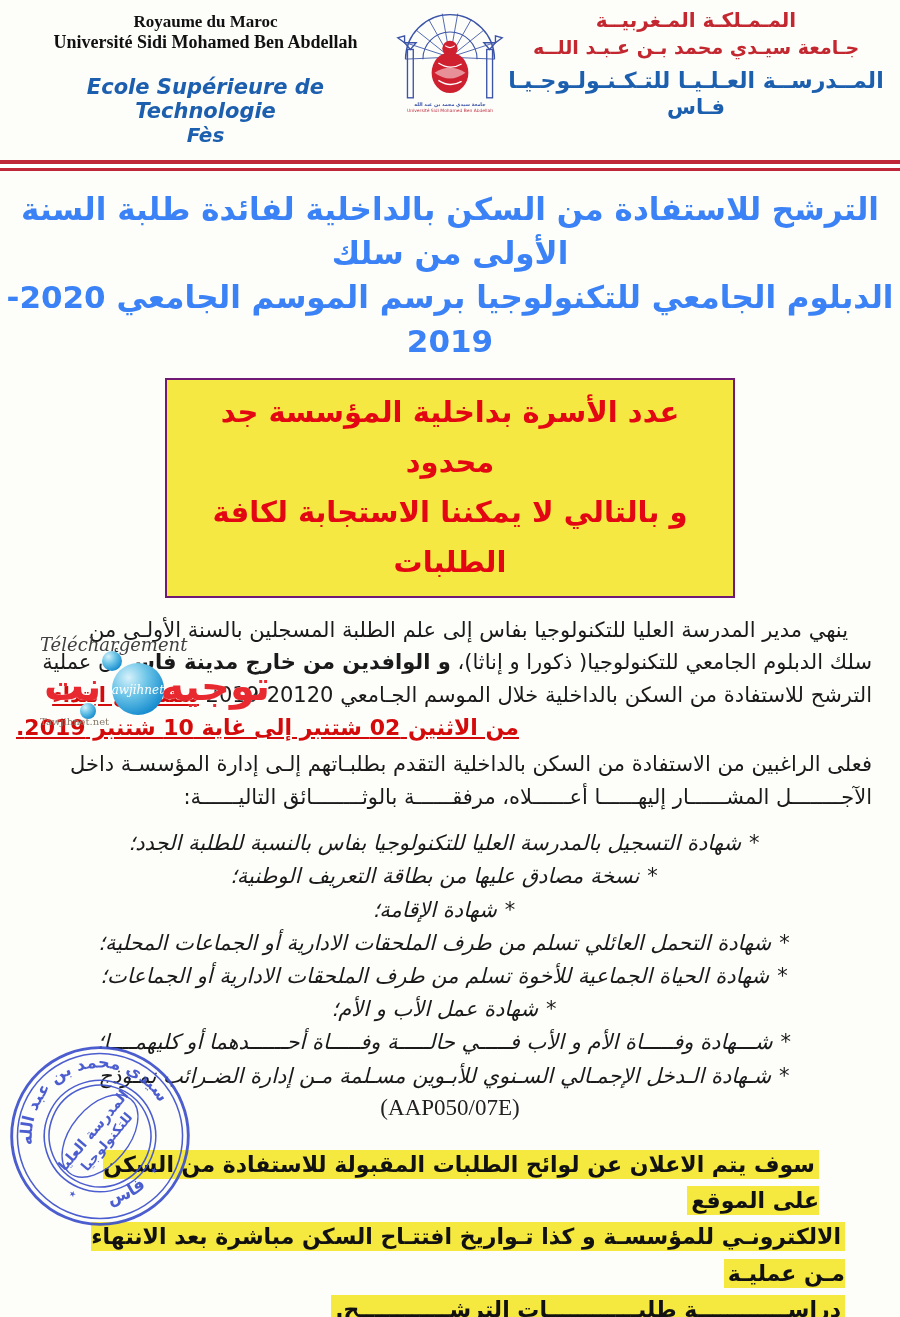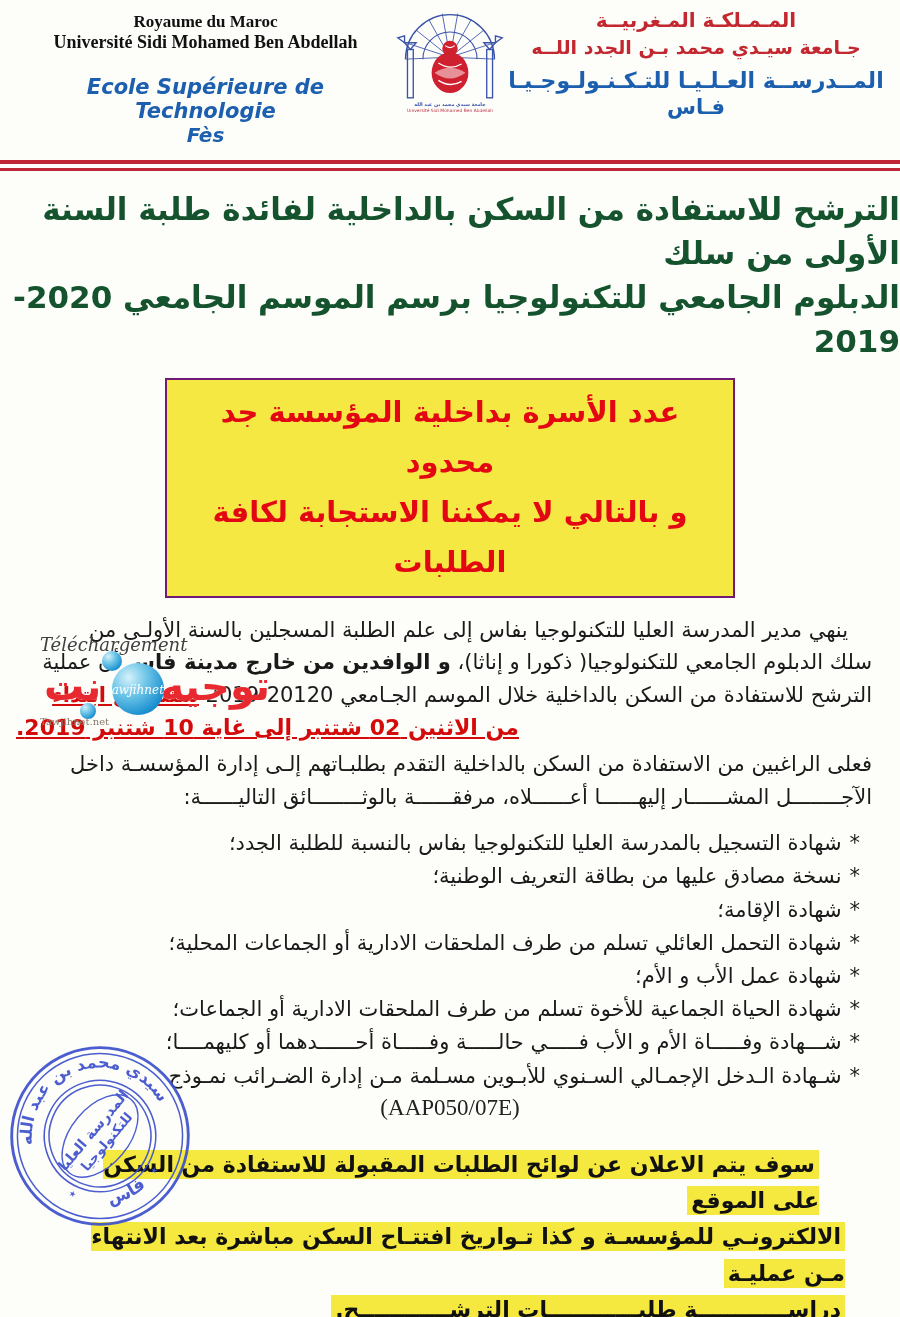--- a/index.html
+++ b/index.html
@@ -17,39 +17,39 @@
   .hdr-left .school  { margin-top:22px; font-style:italic; font-weight:bold; font-size:21px; color:#1c5fae; }
   .hdr-left .city    { font-style:italic; font-weight:bold; font-size:20px; color:#1c5fae; }
   .hdr-logo { position:absolute; left:392px; top:4px; width:116px; height:118px; }
   .hdr-right { position:absolute; right:14px; top:8px; width:380px; text-align:center; direction:rtl; }
   .hdr-right .kingdom { font-size:20px; font-weight:bold; color:#c3272f; letter-spacing:1px; }
   .hdr-right .univ    { font-size:19px; font-weight:bold; color:#c3272f; margin-top:4px; }
   .hdr-right .school  { font-size:22px; font-weight:bold; color:#1c5fae; margin-top:10px; }
   .hdr-right .city    { font-size:21px; font-weight:bold; color:#1c5fae; margin-top:2px; }
   .rule-double { height:11px; border-top:4px solid #bf2637; border-bottom:3px solid #bf2637; background:#fff; }
   
-  .doc-title { margin-top:16px; direction:rtl; color:#14532d;
+  .doc-title { margin-top:16px; text-align:center; direction:rtl; color:#3b82f6;
                font-weight:bold; font-size:31px; line-height:1.42; }
   
   .notice-box { width:570px; margin:15px auto 0; background:#f6e842; border:2px solid #701a75;
                 text-align:center; direction:rtl; color:#e30613; font-weight:bold;
                 font-size:29px; line-height:1.72; padding:8px 10px; }
   
   .para1 { margin-top:16px; padding:0 28px; direction:rtl; font-size:21px; line-height:1.55; }
   .para1 .ln { text-align:right; }
   .para1 .ln.first { padding-right:24px; }
   .b { font-weight:bold; }
   .red-u { color:#d40b0b; font-weight:bold; text-decoration:underline; }
   .red-line { padding:0 16px; direction:rtl; text-align:left; color:#d40b0b;
               font-weight:bold; font-size:22px; text-decoration:underline; line-height:1.5; }
   .para2 { margin-top:4px; padding:0 28px; direction:rtl; font-size:21px; line-height:1.55; }
   .para2 .ln { text-align:right; }
   
   .docs { margin-top:14px; padding:0 40px 0 28px; direction:rtl; font-size:21px; line-height:1.58; }
-  .docs .item { text-align:right; }
+  .docs .item { text-align:center;font-style:italic; }
   .docs .mark { display:inline-block; margin-left:8px; }
   .form-code { margin-top:2px; text-align:center; direction:ltr;
                font-family:"Liberation Serif", serif; font-size:23px; color:#222; }
   
   .hl-para { margin-top:26px; padding:0 55px 0 60px; direction:rtl; font-size:22px;
              font-weight:bold; line-height:1.65; color:#111; }
   .hl-para .ln { text-align:right; }
   .hl-para .ln.first { padding-right:26px; }
   .hl { background:#f5e83e; padding:2px 4px; }
   
@@ -118,21 +118,21 @@
         <path d="M48,60 q12,8 24,1" stroke="#fff" stroke-width="1.4" fill="none"></path>
         <path d="M48,78 q12,8 24,1" stroke="#fff" stroke-width="1.4" fill="none"></path>
         <path d="M55,42 q5,4 10,0" stroke="#fff" stroke-width="1.2" fill="none"></path>
       </g>
       <text x="60" y="104" text-anchor="middle" font-size="5" fill="#3b54a8" font-weight="bold">جامعة سيدي محمد بن عبد الله</text>
       <text x="60" y="111" text-anchor="middle" font-size="4.6" fill="#c03040">Université Sidi Mohamed Ben Abdellah</text>
     </svg>
 
     <div class="hdr-right">
       <div class="kingdom">المـمـلكـة المـغربيــة</div>
-      <div class="univ">جـامعة سيـدي محمد بـن الجدد اللــه</div>
+      <div class="univ">جـامعة سيـدي محمد بـن عـبـد اللــه</div>
       <div class="school">المــدرســة العـلـيـا للتـكـنـولـوجـيـا</div>
       <div class="city">فـاس</div>
     </div>
   </div>
 
   <div class="rule-double"></div>
 
   <div class="doc-title">
     <div>الترشح للاستفادة من السكن بالداخلية لفائدة طلبة السنة الأولى من سلك</div>
     <div>الدبلوم الجامعي للتكنولوجيا  برسم  الموسم الجامعي 2020-2019</div>
@@ -153,22 +153,22 @@
   <div class="para2">
     <div class="ln">فعلى الراغبين من الاستفادة من السكن بالداخلية التقدم بطلبـاتهم إلـى إدارة المؤسسـة داخل</div>
     <div class="ln">الآجــــــــل المشــــــار إليهــــــا أعــــــلاه، مرفقــــــة بالوثــــــــائق التاليــــــة:</div>
   </div>
 
   <div class="docs">
     <div class="item"><span class="mark">*</span><span>شهادة التسجيل بالمدرسة العليا للتكنولوجيا بفاس بالنسبة للطلبة الجدد؛</span></div>
     <div class="item"><span class="mark">*</span><span>نسخة مصادق عليها من بطاقة التعريف الوطنية؛</span></div>
     <div class="item"><span class="mark">*</span><span>شهادة الإقامة؛</span></div>
     <div class="item"><span class="mark">*</span><span>شهادة التحمل العائلي تسلم من طرف الملحقات الادارية أو الجماعات  المحلية؛</span></div>
+    <div class="item"><span class="mark">*</span><span>شهادة الحياة الجماعية للأخوة تسلم من طرف الملحقات الادارية أو الجماعات؛</span></div>
     <div class="item"><span class="mark">*</span><span>شهادة عمل الأب و الأم؛</span></div>
-    <div class="item"><span class="mark">*</span><span>شهادة الحياة الجماعية للأخوة تسلم من طرف الملحقات الادارية أو الجماعات؛</span></div>
     <div class="item"><span class="mark">*</span><span>شـــهادة وفـــــاة الأم و الأب فـــــي حالـــــة وفـــــاة أحــــــدهما أو كليهمــــا؛</span></div>
     <div class="item"><span class="mark">*</span><span>شـهادة الـدخل الإجمـالي السـنوي للأبـوين مسـلمة مـن إدارة الضـرائب نمـوذج</span></div>
   </div>
   <div class="form-code">(AAP050/07E)</div>
 
   <div class="watermark">
     <div class="wm-label">Téléchargement</div>
     <div class="wm-logo">
       <span class="wm-word wm-main">توجيه</span>
       <span class="sphere sph-big">

